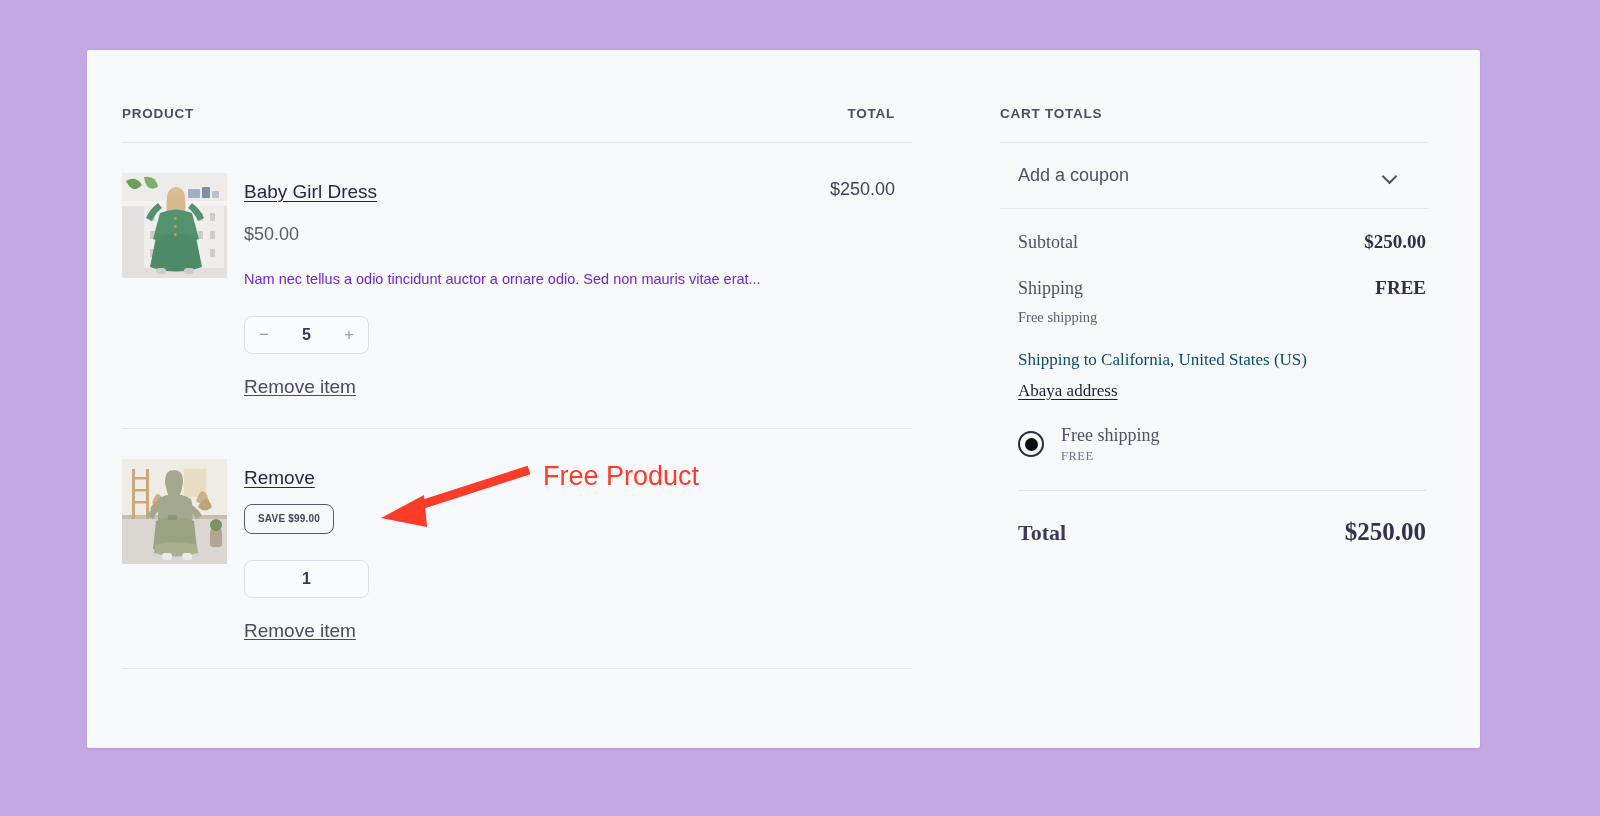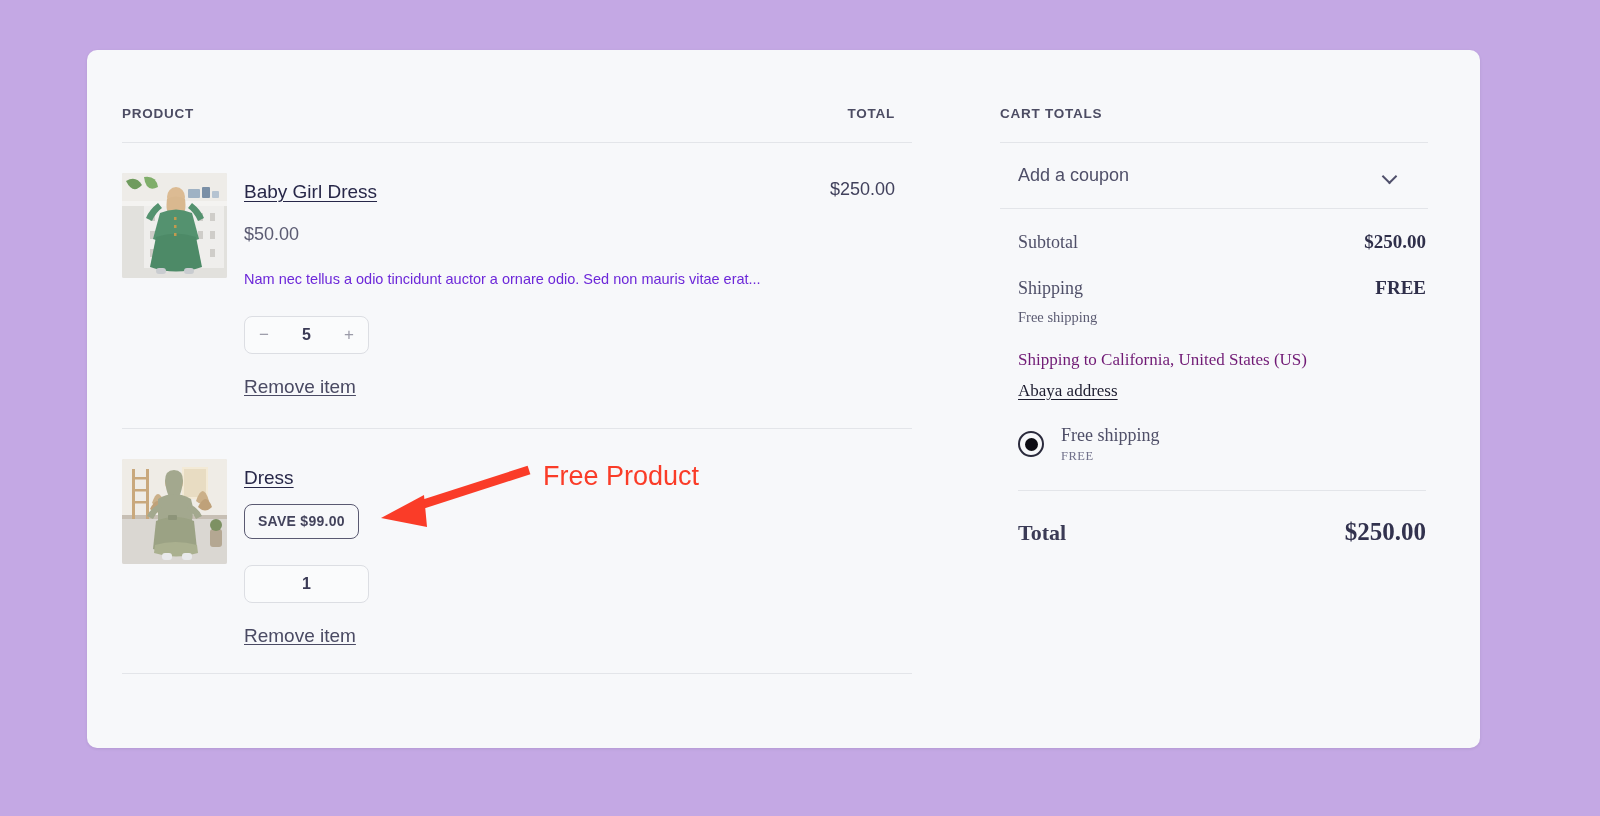--- a/index.html
+++ b/index.html
@@ -13,21 +13,21 @@
     position: relative;
   }
 
   #cart-card {
     position: absolute;
     left: 87px;
     top: 50px;
     width: 1393px;
     height: 698px;
     background: #f7f8fa;
-    border-radius: 10px;
+    border-radius: 2px;
     box-shadow: 0 1px 3px rgba(40,30,70,0.10);
   }
 
   
   .cart-columns {
     position: absolute;
     inset: 0;
   }
 
   .col-products {
@@ -158,21 +158,21 @@
     padding-top: 10px;
   }
 
   
   .save-badge {
     display: inline-block;
     margin-top: 14px;
     padding: 8px 13px 9px;
     border: 1px solid #595971;
     border-radius: 8px;
-    font-size: 14px;
+    font-size: 10px;
     font-weight: bold;
     letter-spacing: 0.02em;
     color: #43435c;
     background: #f7f8fa;
   }
 
   .discount-line {
     margin-top: 22px;
     font-size: 14.5px;
     color: #5b5b72;
@@ -228,21 +228,21 @@
 
   .sub-note {
     font-size: 14.5px;
     color: #5b5b72;
     margin-top: -14px;
     margin-bottom: 24px;
   }
 
   .ship-to {
     font-size: 17px;
-    color: #701a75;
+    color: #0c4a6e;
     margin-bottom: 11px;
   }
   .change-addr {
     display: inline-block;
     font-size: 17px;
     color: #1d1d30;
     font-weight: 500;
     text-decoration: underline;
     text-underline-offset: 3px;
     cursor: pointer;
@@ -404,21 +404,21 @@
             <path d="M37 45 q-9 5 -12 12 l6 3 q4 -8 9 -11z" fill="#a3a88e"></path>
             <path d="M68 45 q9 5 12 12 l-6 3 q-4 -8 -9 -11z" fill="#a3a88e"></path>
             <rect x="46" y="56" width="9" height="5" rx="1" fill="#8d9479"></rect>
             <rect x="40" y="94" width="10" height="7" rx="3" fill="#e9eaec"></rect>
             <rect x="60" y="94" width="10" height="7" rx="3" fill="#e9eaec"></rect>
             <rect x="88" y="70" width="12" height="18" rx="3" fill="#b4a792"></rect>
             <circle cx="94" cy="66" r="6" fill="#7d9163"></circle>
           </svg>
         </div>
         <div class="row-main">
-          <a class="prod-name">Dress</a>
+          <a class="prod-name">Remove</a>
           <div><span class="save-badge">SAVE $99.00</span></div>
           <div class="qty plain">
             <span class="qty-val">1</span>
           </div>
           <a class="remove-link">Remove item</a>
         </div>
         <div class="row-total"></div>
       </div>
 
     </div>

